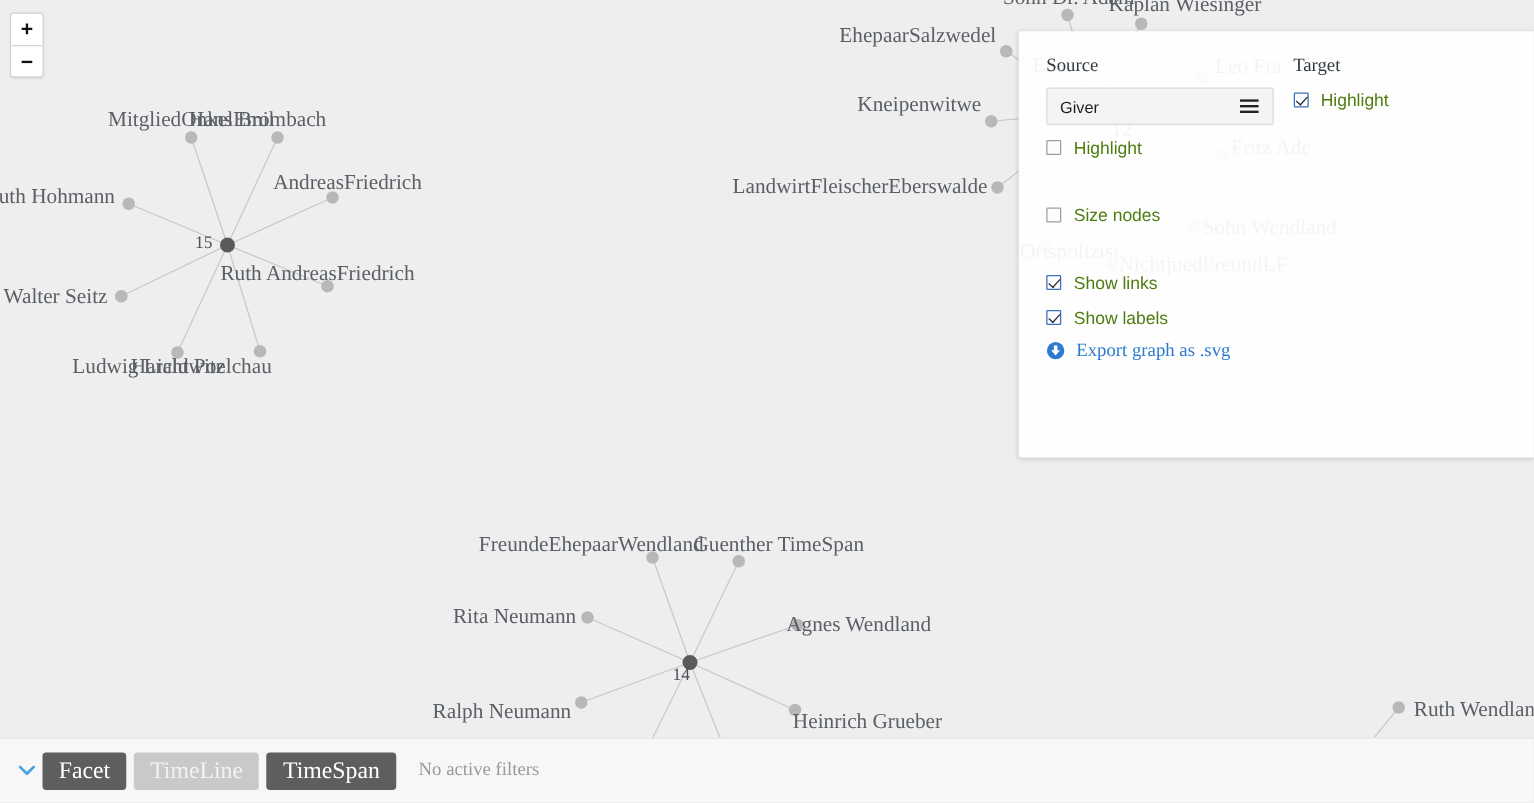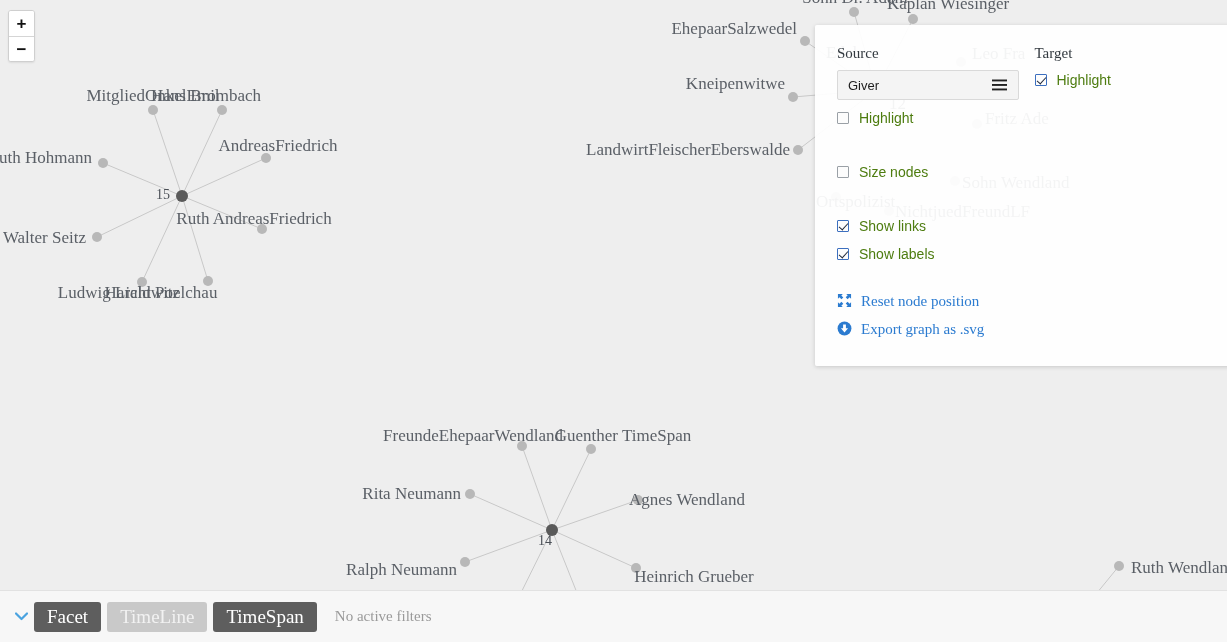--- a/index.html
+++ b/index.html
@@ -382,31 +382,20 @@
     <div class="check-row spaced">
       <span class="cbox checked" id="cb-links"></span>
       <span class="check-label">Show links</span>
     </div>
 
     <div class="check-row tight">
       <span class="cbox checked" id="cb-labels"></span>
       <span class="check-label">Show labels</span>
     </div>
 
-    <div class="action-row first">
-      <span class="action-icon">
-        <svg width="15" height="15" viewBox="0 0 16 16">
-          <path fill="currentColor" d="M1 1h5.2L4.6 2.6l2.1 2.1L4.7 6.6 2.6 4.5 1 6.1V1z"></path>
-          <path fill="currentColor" d="M15 1v5.1l-1.6-1.6-2.1 2.1-2-2 2.1-2.1L9.8 1H15z"></path>
-          <path fill="currentColor" d="M1 15v-5.1l1.6 1.6 2.1-2.1 2 2-2.1 2.1L6.2 15H1z"></path>
-          <path fill="currentColor" d="M15 15h-5.2l1.6-1.6-2.1-2.1 2-2 2.1 2.1L15 9.8V15z"></path>
-        </svg>
-      </span>
-      <span class="action-label">Reset node position</span>
-    </div>
 
     <div class="action-row">
       <span class="action-icon">
         <svg width="15" height="15" viewBox="0 0 16 16">
           <circle cx="8" cy="8" r="7.4" fill="currentColor"></circle>
           <path fill="#ffffff" d="M8 12.2L4.2 7.6h2.3V3.6h3v4h2.3z"></path>
         </svg>
       </span>
       <span class="action-label">Export graph as .svg</span>
     </div>

